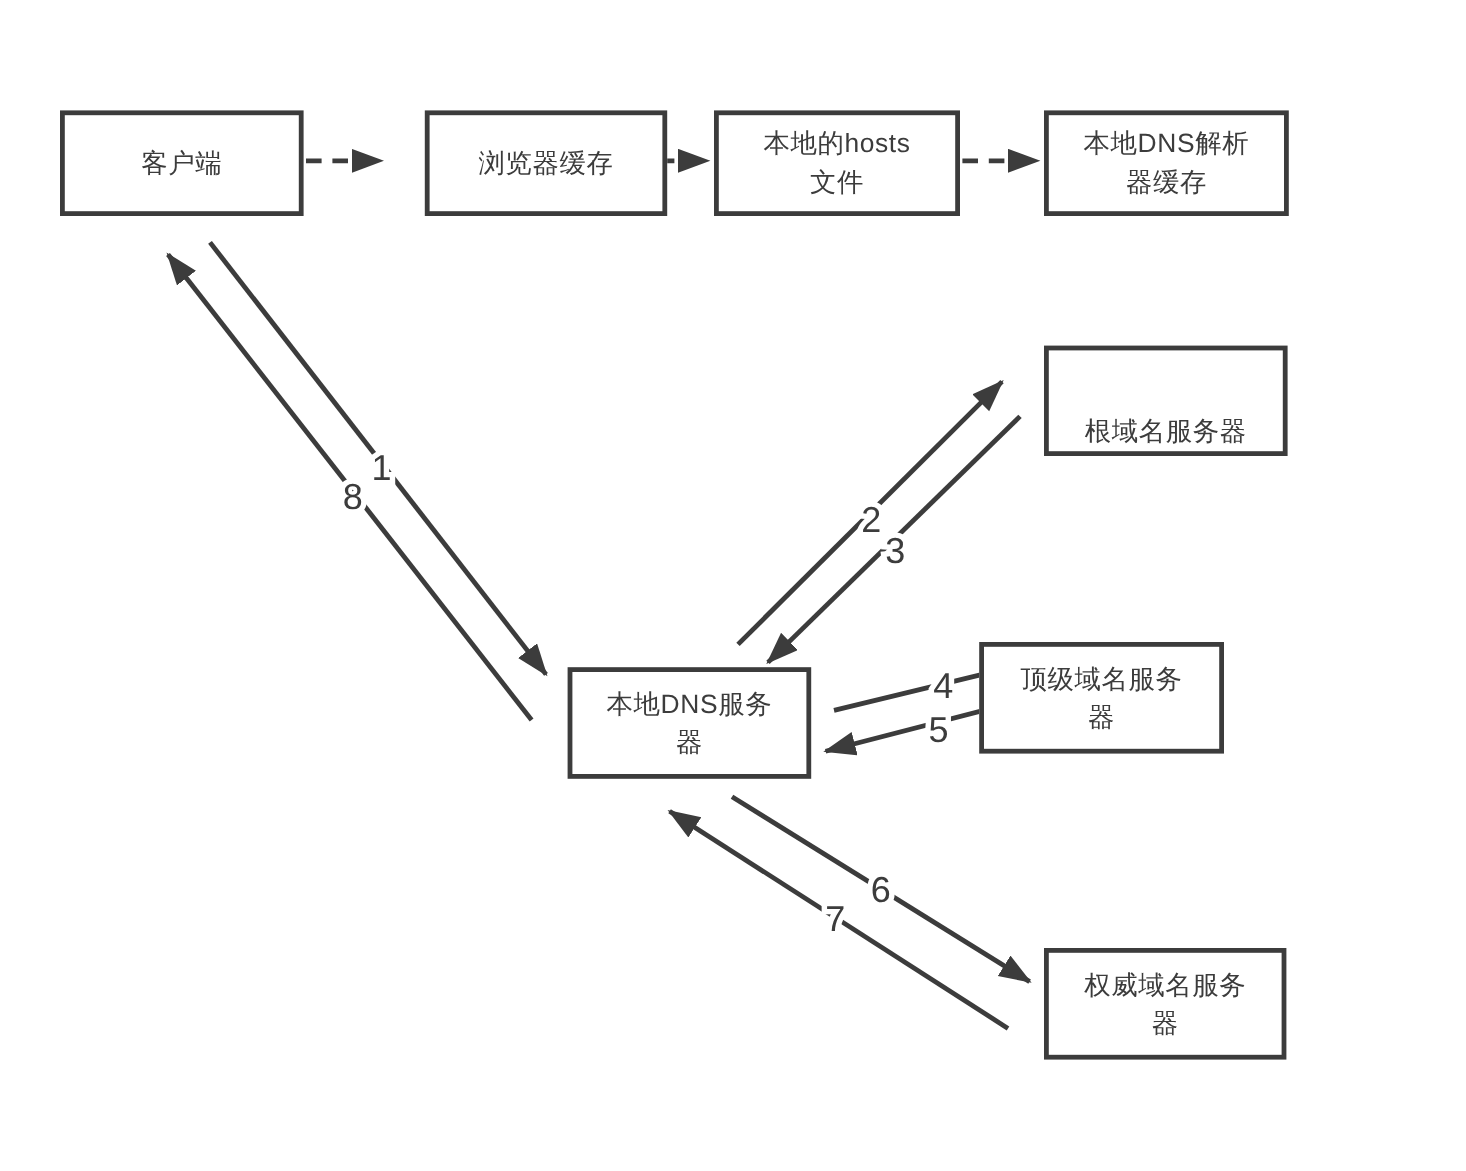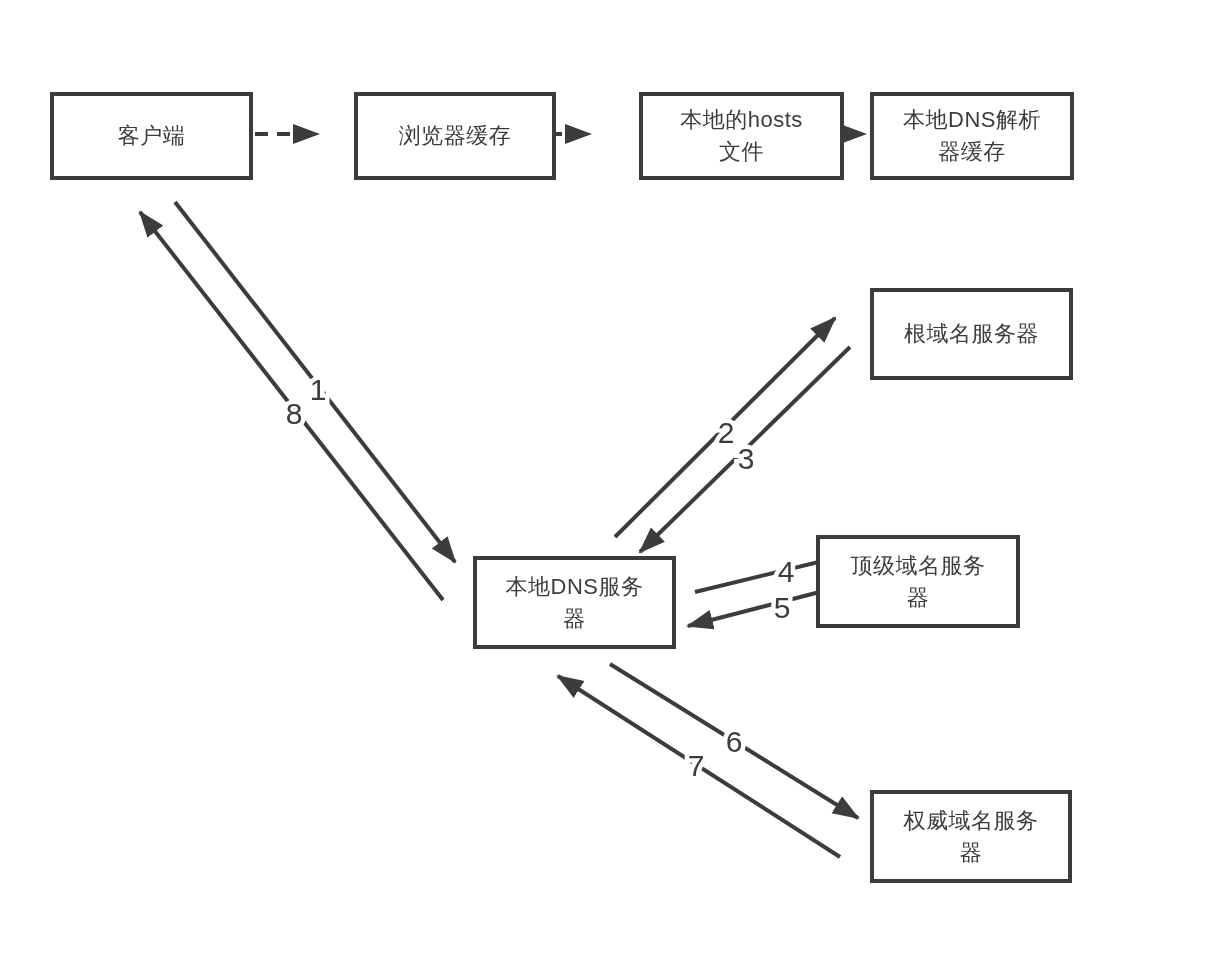--- a/index.html
+++ b/index.html
@@ -52,23 +52,23 @@
     color: #3c3c3c;
     font-size: 22px;
     line-height: 32px;
     letter-spacing: 0.5px;
   }
   .node .line { white-space: nowrap; }
 
   
   #node-client          { left: 50px;  top: 92px;  width: 203px; height: 88px; }
   #node-browser-cache   { left: 323px; top: 92px;  width: 202px; height: 88px; margin-left: 31px; }
-  #node-hosts-file      { left: 595px; top: 92px;  width: 205px; height: 88px; margin-left: 44px; }
+  #node-hosts-file      { left: 595px; top: 92px;  width: 205px; height: 88px; }
   #node-resolver-cache  { left: 870px; top: 92px;  width: 204px; height: 88px; }
-  #node-root-server     { left: 870px; top: 288px; width: 203px; height: 92px; }
+  #node-root-server     { left: 870px; top: 288px; width: 203px; height: 92px; justify-content: flex-end; }
   #node-local-dns       { left: 473px; top: 556px; width: 203px; height: 93px; }
   #node-tld-server      { left: 816px; top: 535px; width: 204px; height: 93px; }
   #node-auth-server     { left: 870px; top: 790px; width: 202px; height: 93px; justify-content: center; }
 </style>
 </head>
 <body>
 
 <div class="stage">
 
   <svg class="arrow-layer" width="1222" height="976" viewBox="0 0 1222 976" xmlns="http://www.w3.org/2000/svg">

